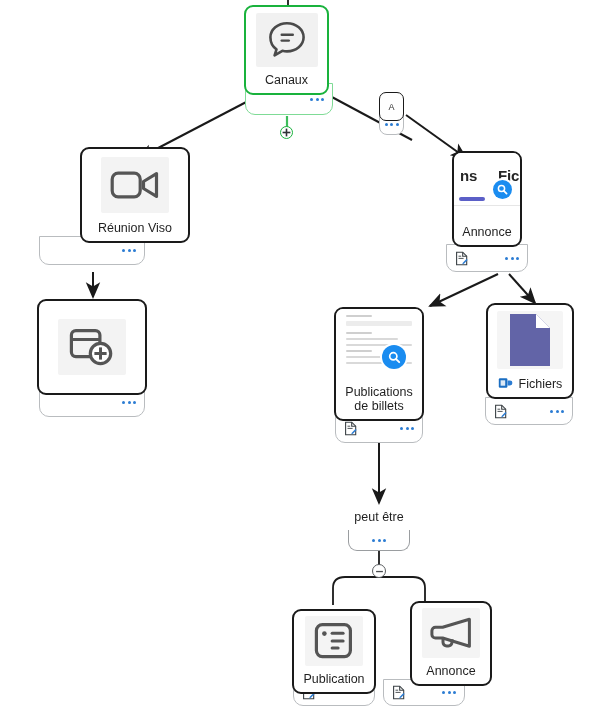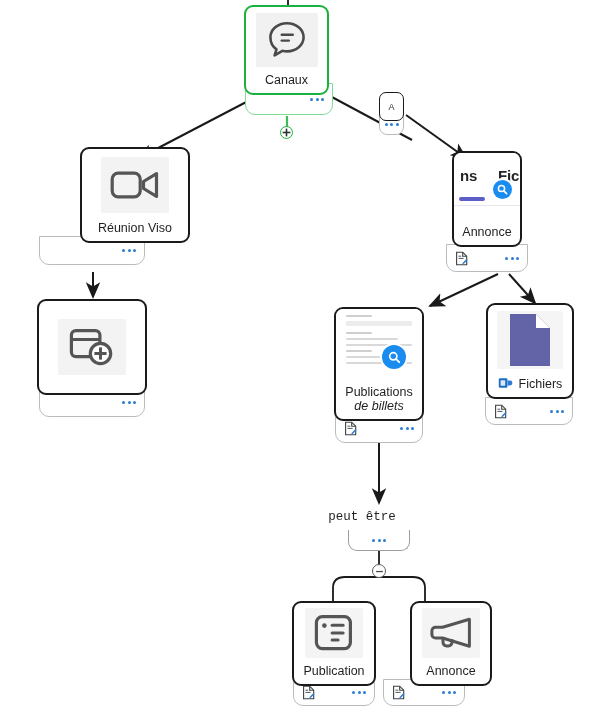--- a/index.html
+++ b/index.html
@@ -305,21 +305,21 @@
           <div class="ln l"></div>
           <span class="search-circle" style="left:46px;top:36px;width:24px;height:24px;">
             <svg width="13" height="13" viewBox="0 0 13 13">
               <circle cx="5.3" cy="5.3" r="3.6" stroke="#fff" stroke-width="1.7" fill="none"></circle>
               <line x1="8.1" y1="8.1" x2="11.2" y2="11.2" stroke="#fff" stroke-width="1.9" stroke-linecap="round"></line>
             </svg>
           </span>
         </div>
       </div>
       <div class="title wrap" style="padding-bottom:0;">Publications</div>
-      <div class="title wrap" style="padding-top:0;font-style:italic;">de billets</div>
+      <div class="title wrap" style="padding-top:0;">de billets</div>
     </div>
   </div>
 
   <div class="node" style="left:486px;top:303px;">
     <div class="footer" style="top:94px;height:28px;width:88px;left:-1px;">
       <span class="doc-ico">
         <svg width="14" height="15" viewBox="0 0 14 15" fill="none">
           <path d="M1.6 1.2h6.1l4 4v8.6h-10.1z" stroke="#3b4145" stroke-width="1.1" fill="#fff"></path>
           <path d="M7.7 1.2v4h4" stroke="#3b4145" stroke-width="1.1" fill="none"></path>
           <line x1="3.5" y1="5.2" x2="6.2" y2="5.2" stroke="#3b4145" stroke-width=".9"></line>
@@ -348,21 +348,21 @@
             <rect x="0.8" y="2.2" width="8.6" height="9.6" rx="1.2" fill="#1b6ec2"></rect>
             <rect x="2.6" y="4.3" width="4.6" height="5.4" fill="#fff" opacity=".85"></rect>
             <path d="M9.6 4.6h2.4a2.4 2.4 0 0 1 0 4.8H9.6z" fill="#2b7cd3"></path>
           </svg>
         </span>
         <span>Fichiers</span>
       </div>
     </div>
   </div>
 
-  <div class="edge-label" style="left:312px;top:510px;width:100px;font-family:Liberation Mono, monospace;">peut être</div>
+  <div class="edge-label" style="left:329px;top:510px;width:100px;">peut être</div>
   <div class="collapsed-bar" style="left:348px;top:530px;width:62px;height:21px;">
     <span class="dots">
         <i></i>
         <i></i>
         <i></i>
       </span>
   </div>
   <div class="toggle minus" style="left:372px;top:564px;width:14px;height:14px;">
     <svg width="9" height="9" viewBox="0 0 9 9">
       <rect x="1.1" y="3.9" width="6.8" height="1.3" fill="#4a4d50"></rect>
@@ -379,21 +379,21 @@
           <line x1="3.5" y1="7.4" x2="8.6" y2="7.4" stroke="#3b4145" stroke-width=".9"></line>
           <path d="M12.6 9.1 8.9 12.8l-1.6.5.5-1.6 3.7-3.7z" fill="#2b7cd3"></path>
         </svg>
       </span>
       <span class="dots">
           <i></i>
           <i></i>
           <i></i>
         </span>
     </div>
-    <div class="card" style="width:84px;height:85px;">
+    <div class="card" style="width:84px;height:85px;margin-top:8px;">
       <div class="thumb">
         <div class="thumb-grey" style="width:58px;height:50px;background:#f4f4f4;">
           <svg width="40" height="38" viewBox="0 0 40 38" fill="none">
             <rect x="2.4" y="2.6" width="34" height="32" rx="6" stroke="#555" stroke-width="3.2" fill="none"></rect>
             <circle cx="10.4" cy="11.6" r="2.3" fill="#555"></circle>
             <rect x="16.6" y="9.8" width="14" height="3" rx="1.5" fill="#555"></rect>
             <rect x="16.6" y="17.4" width="14" height="3" rx="1.5" fill="#555"></rect>
             <rect x="16.6" y="24.6" width="9" height="3" rx="1.5" fill="#555"></rect>
           </svg>
         </div>

